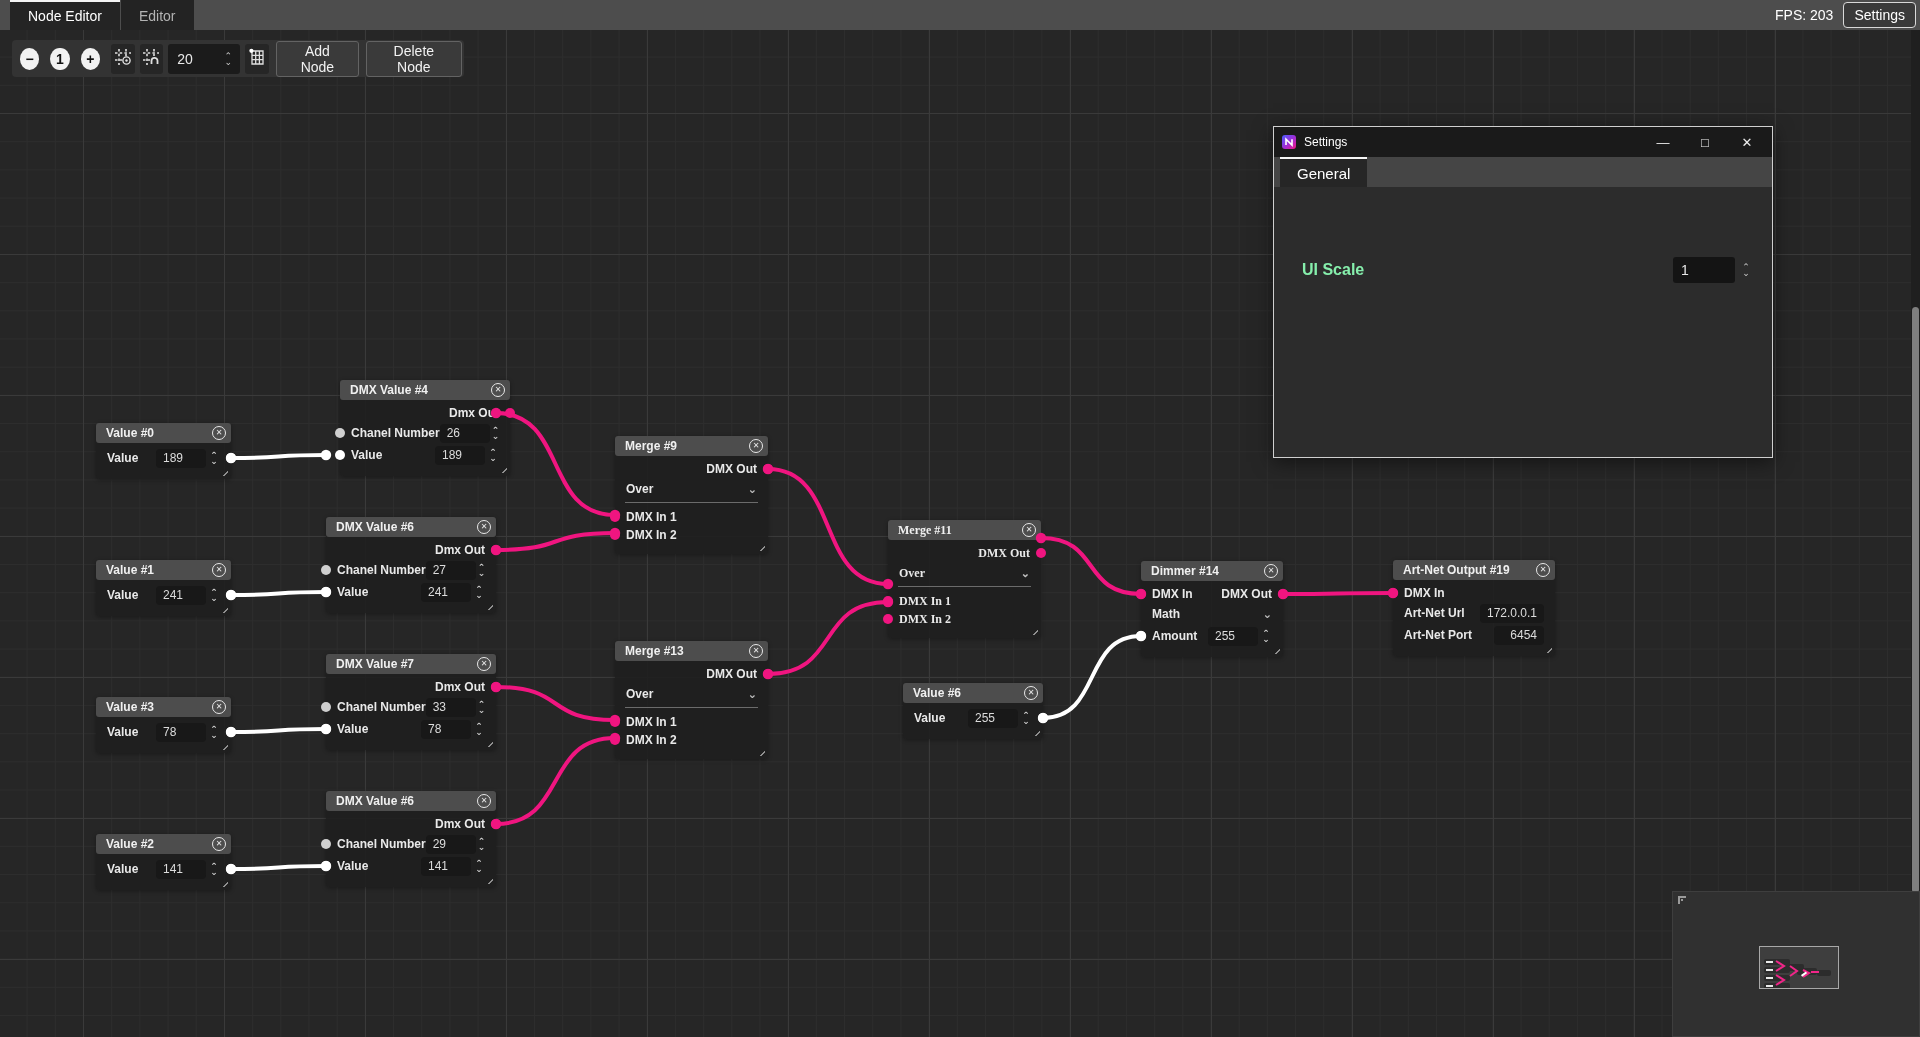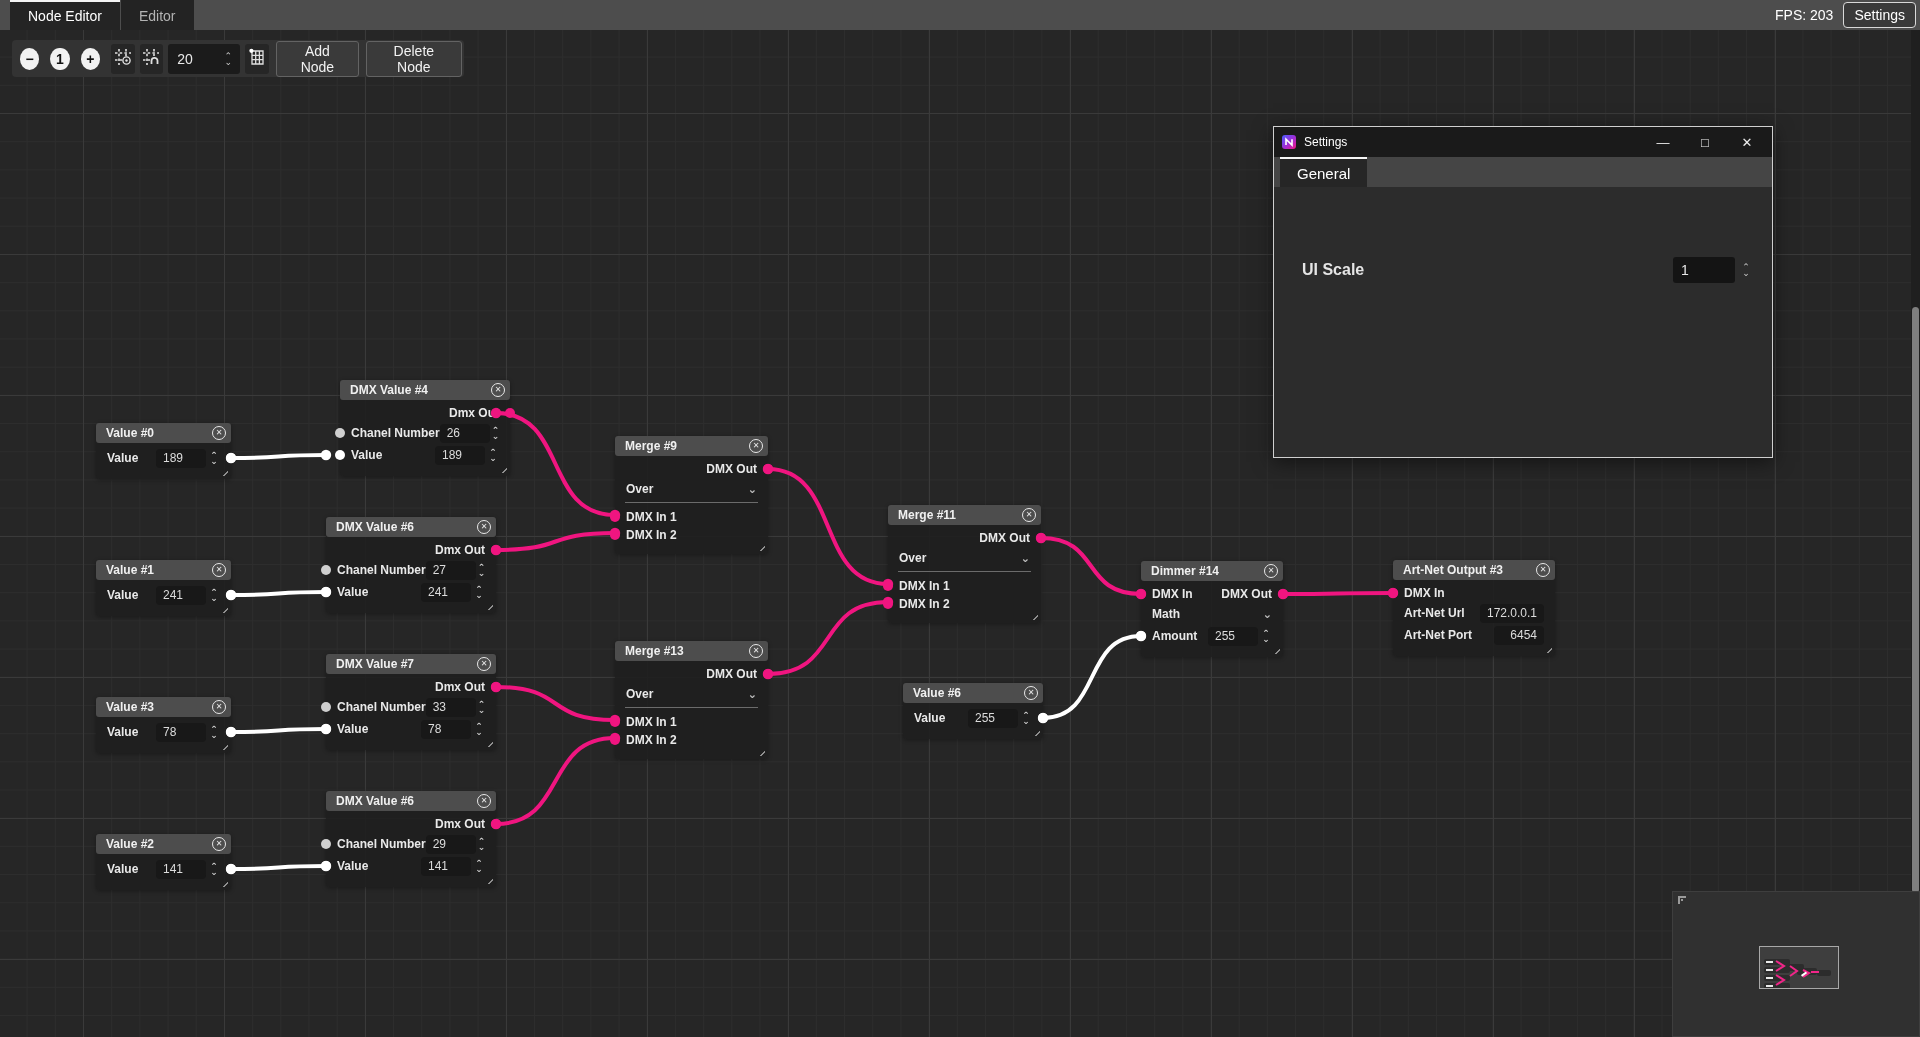--- a/index.html
+++ b/index.html
@@ -80,21 +80,21 @@
   .sw-icon { width:14px; height:14px; border-radius:3px; background:linear-gradient(135deg,#4a5cff 0%,#a42bd4 55%,#f01580 100%);
     position:relative; flex:0 0 auto; }
   .sw-icon svg { position:absolute; inset:0; }
   .sw-title { color:#ffffff; font-size:12px; flex:1; }
   .sw-ctrl { color:#ececec; font-size:13px; width:34px; text-align:center; }
   .sw-tabstrip { height:30px; background:#454545; display:flex; }
   .sw-tab { padding:10px 17px; background:#262626; border-top:2px solid #f5f5f5; color:#fff; font-size:15px;
     display:flex; align-items:center; margin-left:6px; }
   .sw-body { position:relative; height:270px; background:#2c2c2c; }
   .sw-field { position:absolute; left:28px; right:20px; top:70px; display:flex; align-items:center; }
-  .sw-field-label { color:#e5e5e5; font-size:16px; font-weight:600; flex:1; }
+  .sw-field-label { color:#86efac; font-size:16px; font-weight:600; flex:1; }
   .sw-num { width:62px; height:26px; background:#141414; border-radius:3px; color:#e8e8e8; font-size:14px;
     display:flex; align-items:center; padding:0 8px; }
   .sw-field .spinner { margin-left:5px; }
 
   
   .minimap { position:absolute; left:1672px; top:891px; width:248px; height:146px; background:#303030;
     border:1px solid #3e3e3e; z-index:25; }
   .mm-corner { position:absolute; left:5px; top:4px; width:8px; height:8px;
     border-left:2px solid #9a9a9a; border-top:2px solid #9a9a9a; }
   .mm-corner::after { content:""; position:absolute; left:1px; top:1px; width:2px; height:2px; background:#9a9a9a; }
@@ -447,21 +447,21 @@
             <span class="port p-left" style="background: rgb(240, 21, 128);"></span>
             <span class="rlabel">DMX In 1</span>
           </div>
           <div class="row row-in" style="height: 18px;">
             <span class="port p-left" style="background: rgb(240, 21, 128);"></span>
             <span class="rlabel">DMX In 2</span>
           </div>
         </div>
         <span class="resize-handle"></span>
       </div>
-      <div class="node" style="left: 888px; top: 505px; width: 153px;">
+      <div class="node" style="left: 888px; top: 520px; width: 153px; font-family: Liberation Serif, serif;">
         <div class="node-header">
           <span class="node-title">Merge #11</span>
           <span class="close-icon">✕</span>
         </div>
         <div class="rows">
           <div class="row row-out" style="height: 18px;">
             <span class="rlabel">DMX Out</span>
             <span class="port p-right" style="background: rgb(240, 21, 128);"></span>
           </div>
           <div class="row row-select" style="height: 22px;">
@@ -523,21 +523,21 @@
             <span class="spinner">
               <span>⌃</span>
               <span>⌄</span>
             </span>
           </div>
         </div>
         <span class="resize-handle"></span>
       </div>
       <div class="node" style="left: 1393px; top: 560px; width: 162px;">
         <div class="node-header">
-          <span class="node-title">Art-Net Output #3</span>
+          <span class="node-title">Art-Net Output #19</span>
           <span class="close-icon">✕</span>
         </div>
         <div class="rows">
           <div class="row row-in" style="height: 18px;">
             <span class="port p-left" style="background: rgb(240, 21, 128);"></span>
             <span class="rlabel">DMX In</span>
           </div>
           <div class="row row-text" style="height: 22px;">
             <span class="rlabel">Art-Net Url</span>
             <span class="num-box" style="justify-content: flex-end;">172.0.0.1</span>

